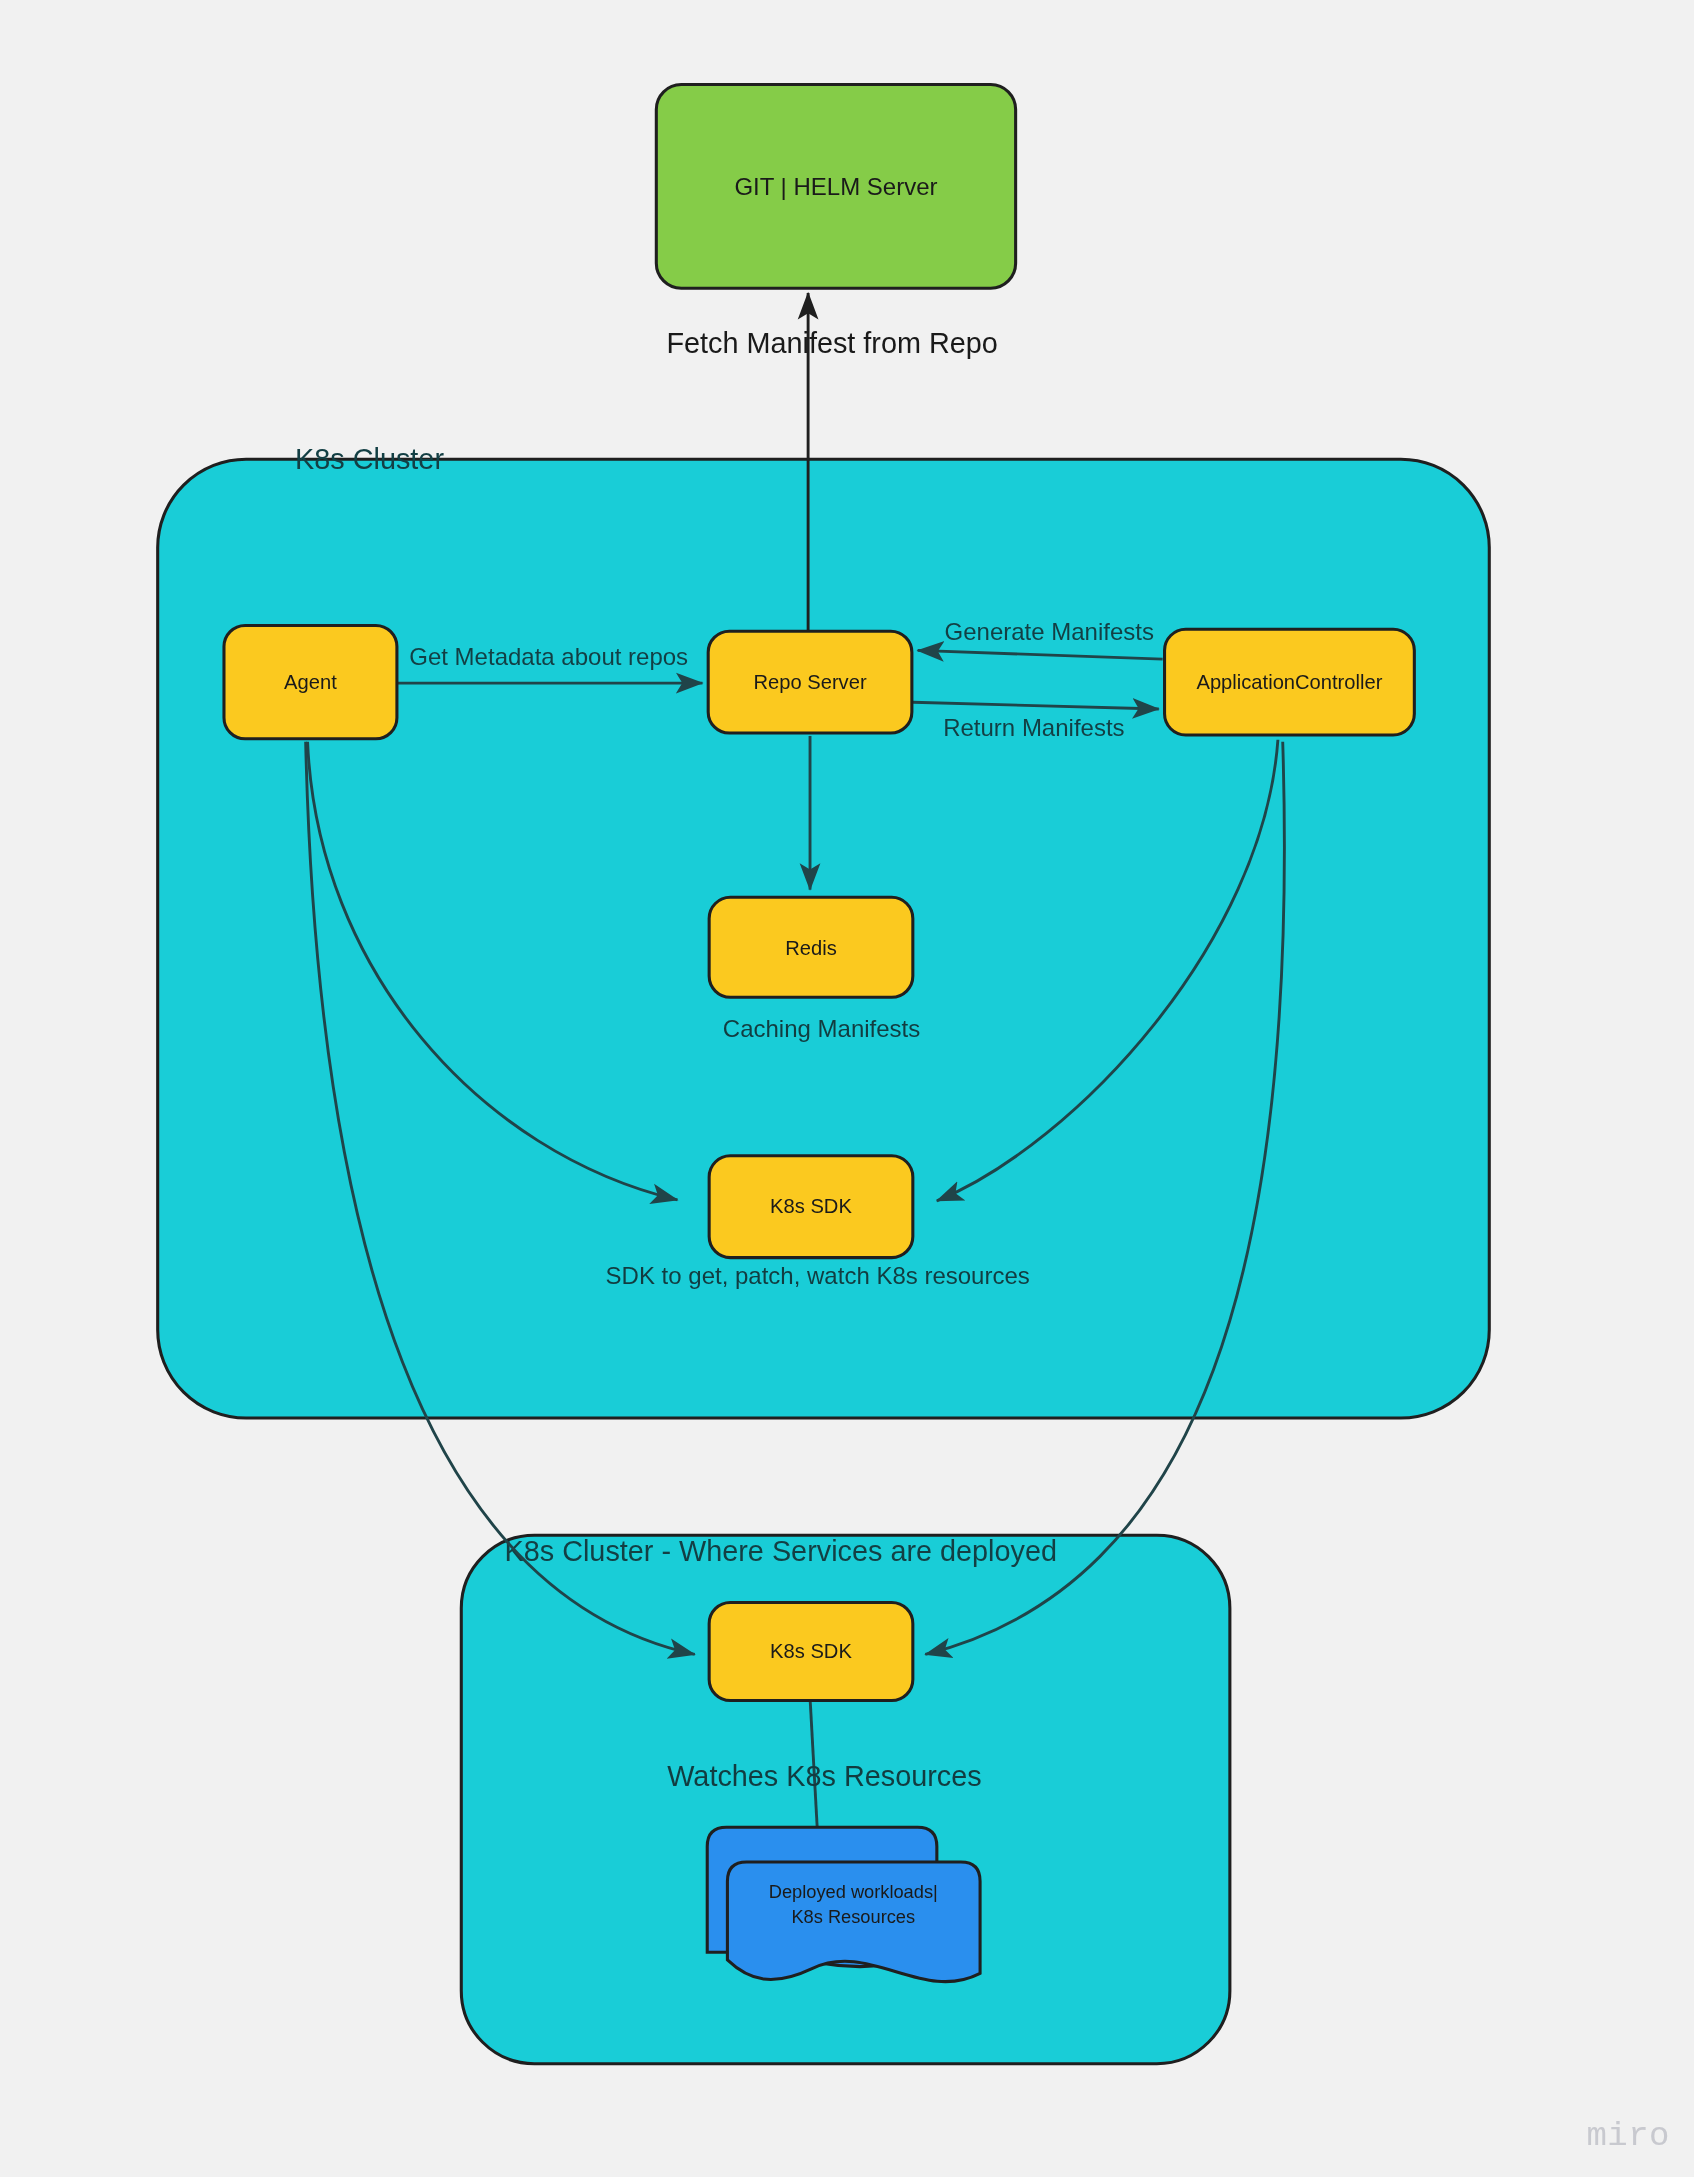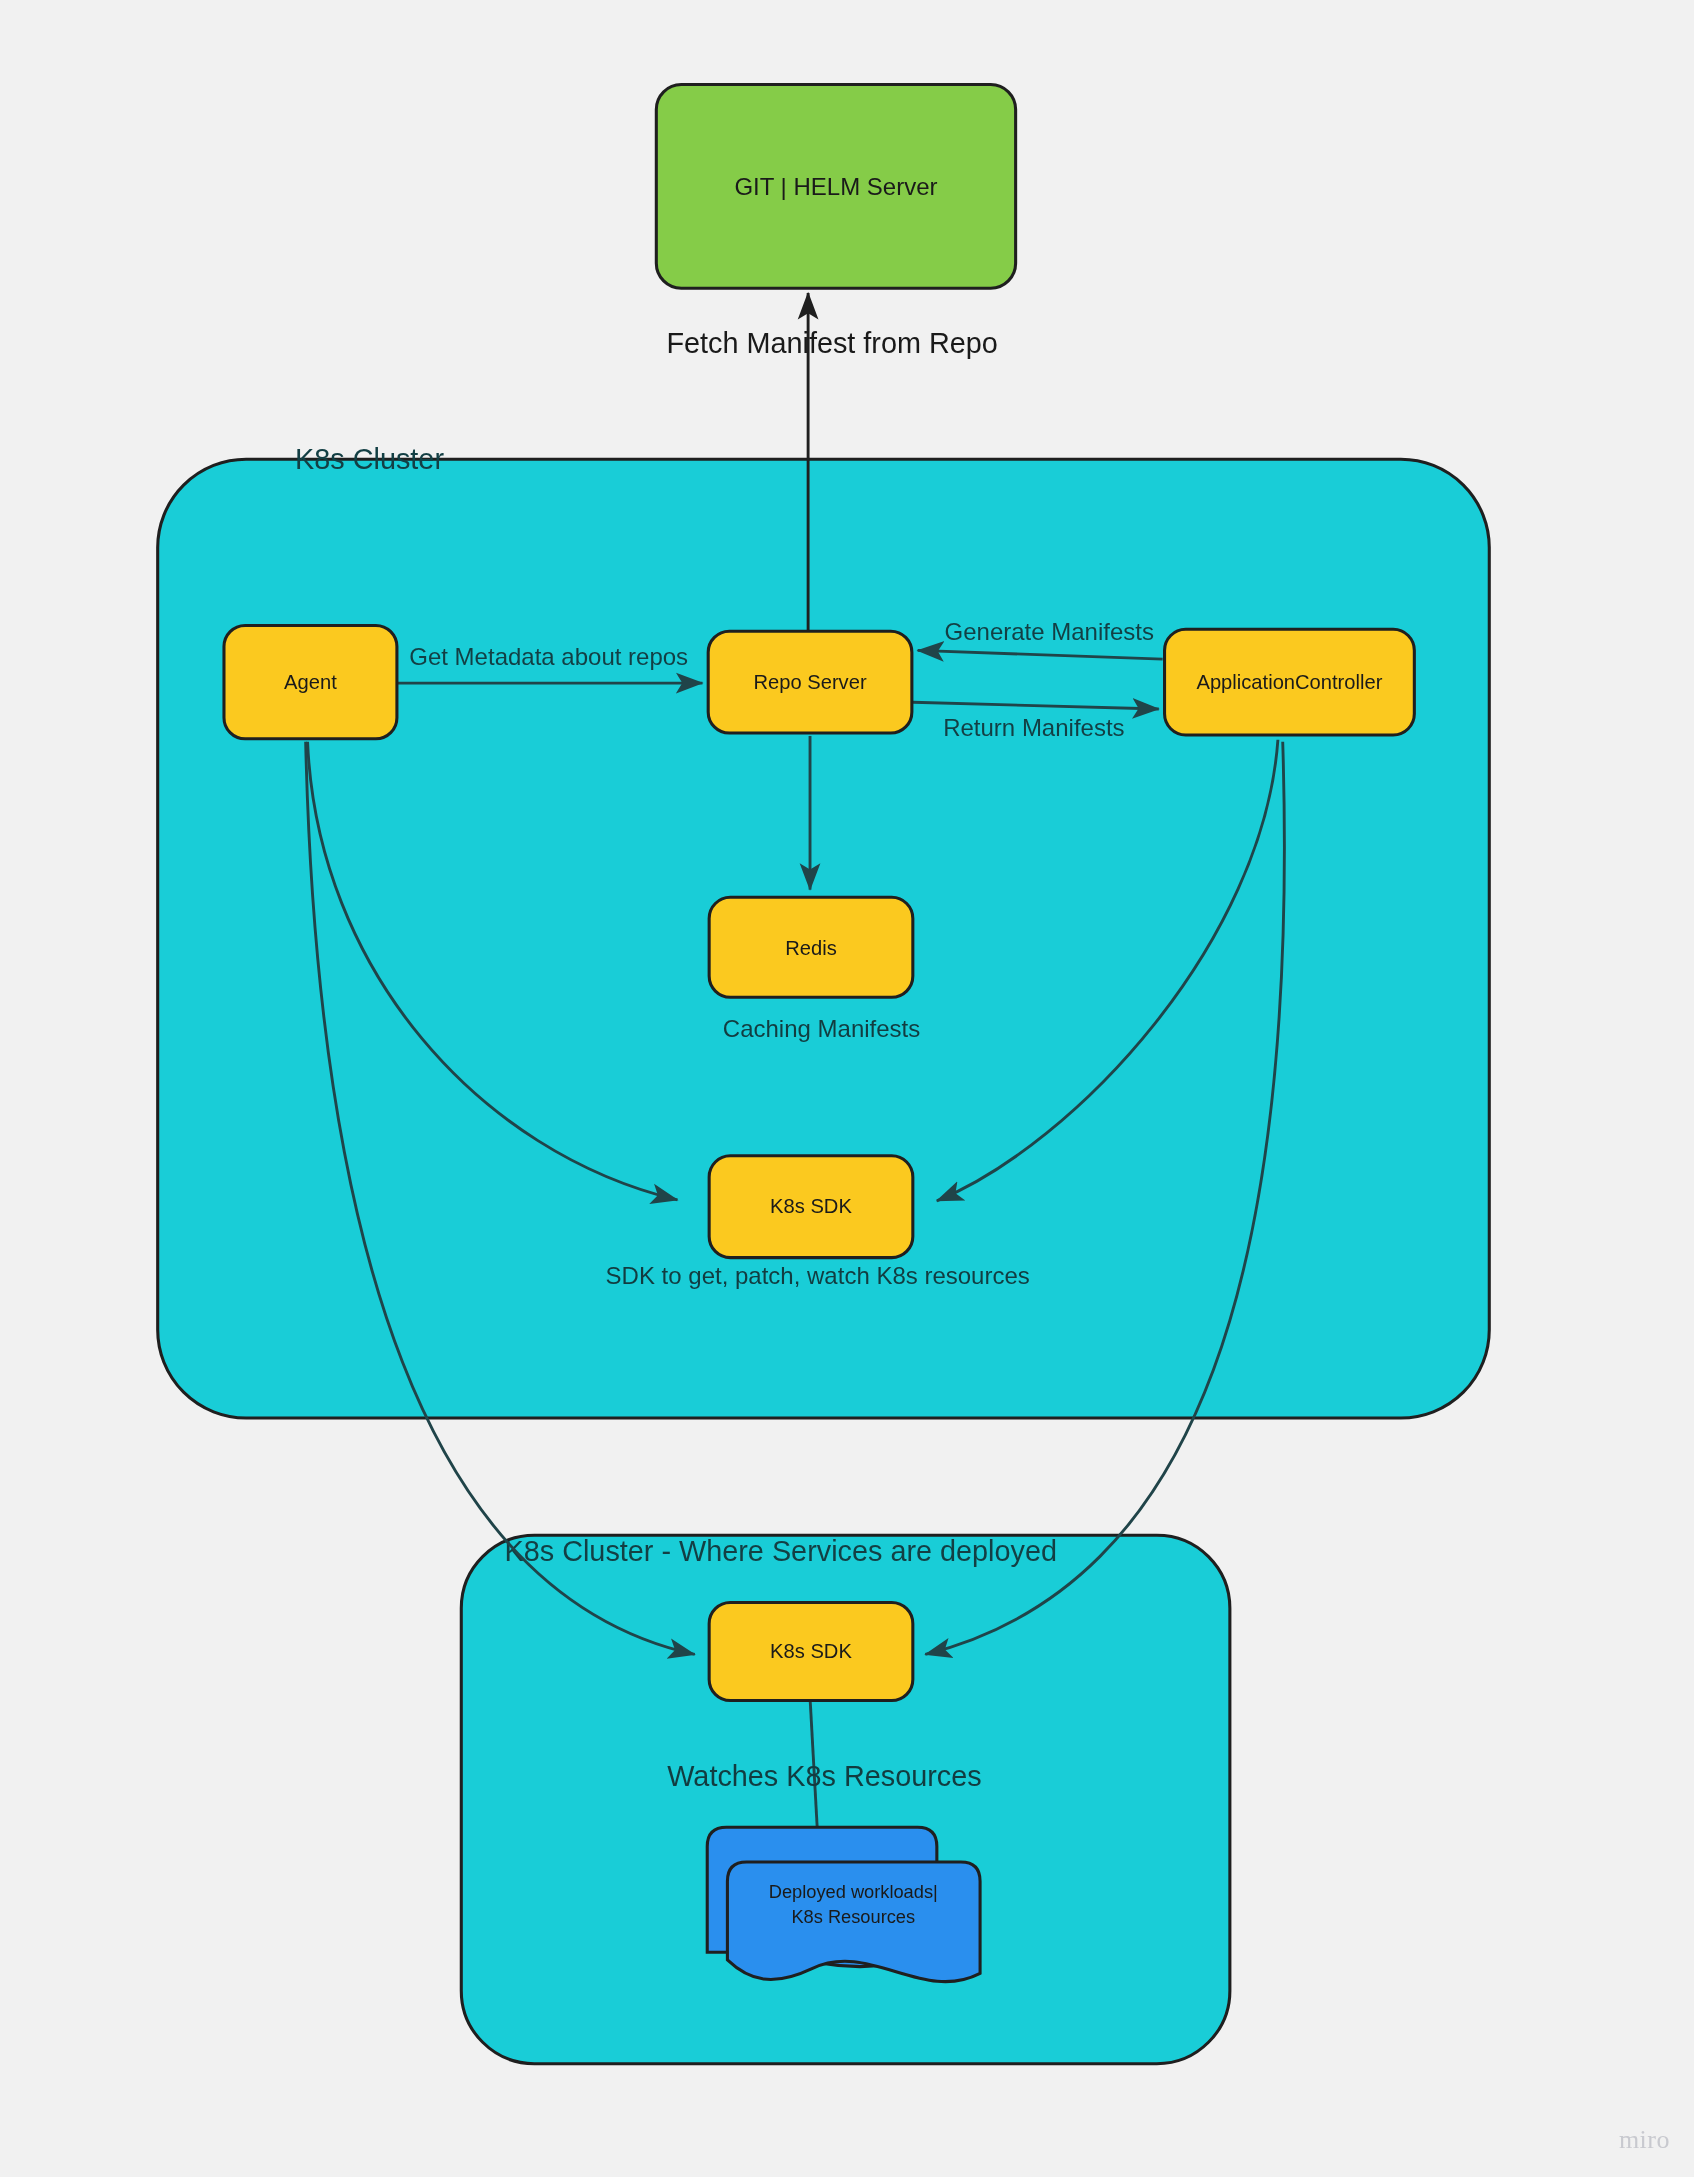--- a/index.html
+++ b/index.html
@@ -72,22 +72,22 @@
   }
   .connector-dark {
     fill: none;
     stroke: #1f1f1f;
     stroke-width: 3;
   }
   .watermark {
     position: absolute;
     right: 25px;
     bottom: 23px;
-    font-family: Liberation Serif, serif;
-    font-size: 26px;
+    font-family: Liberation Mono, monospace;
+    font-size: 34px;
     color: #c8c9cf;
     letter-spacing: 0.5px;
     user-select: none;
   }
 </style>
 </head>
 <body>
 
 <div id="canvas">
 

